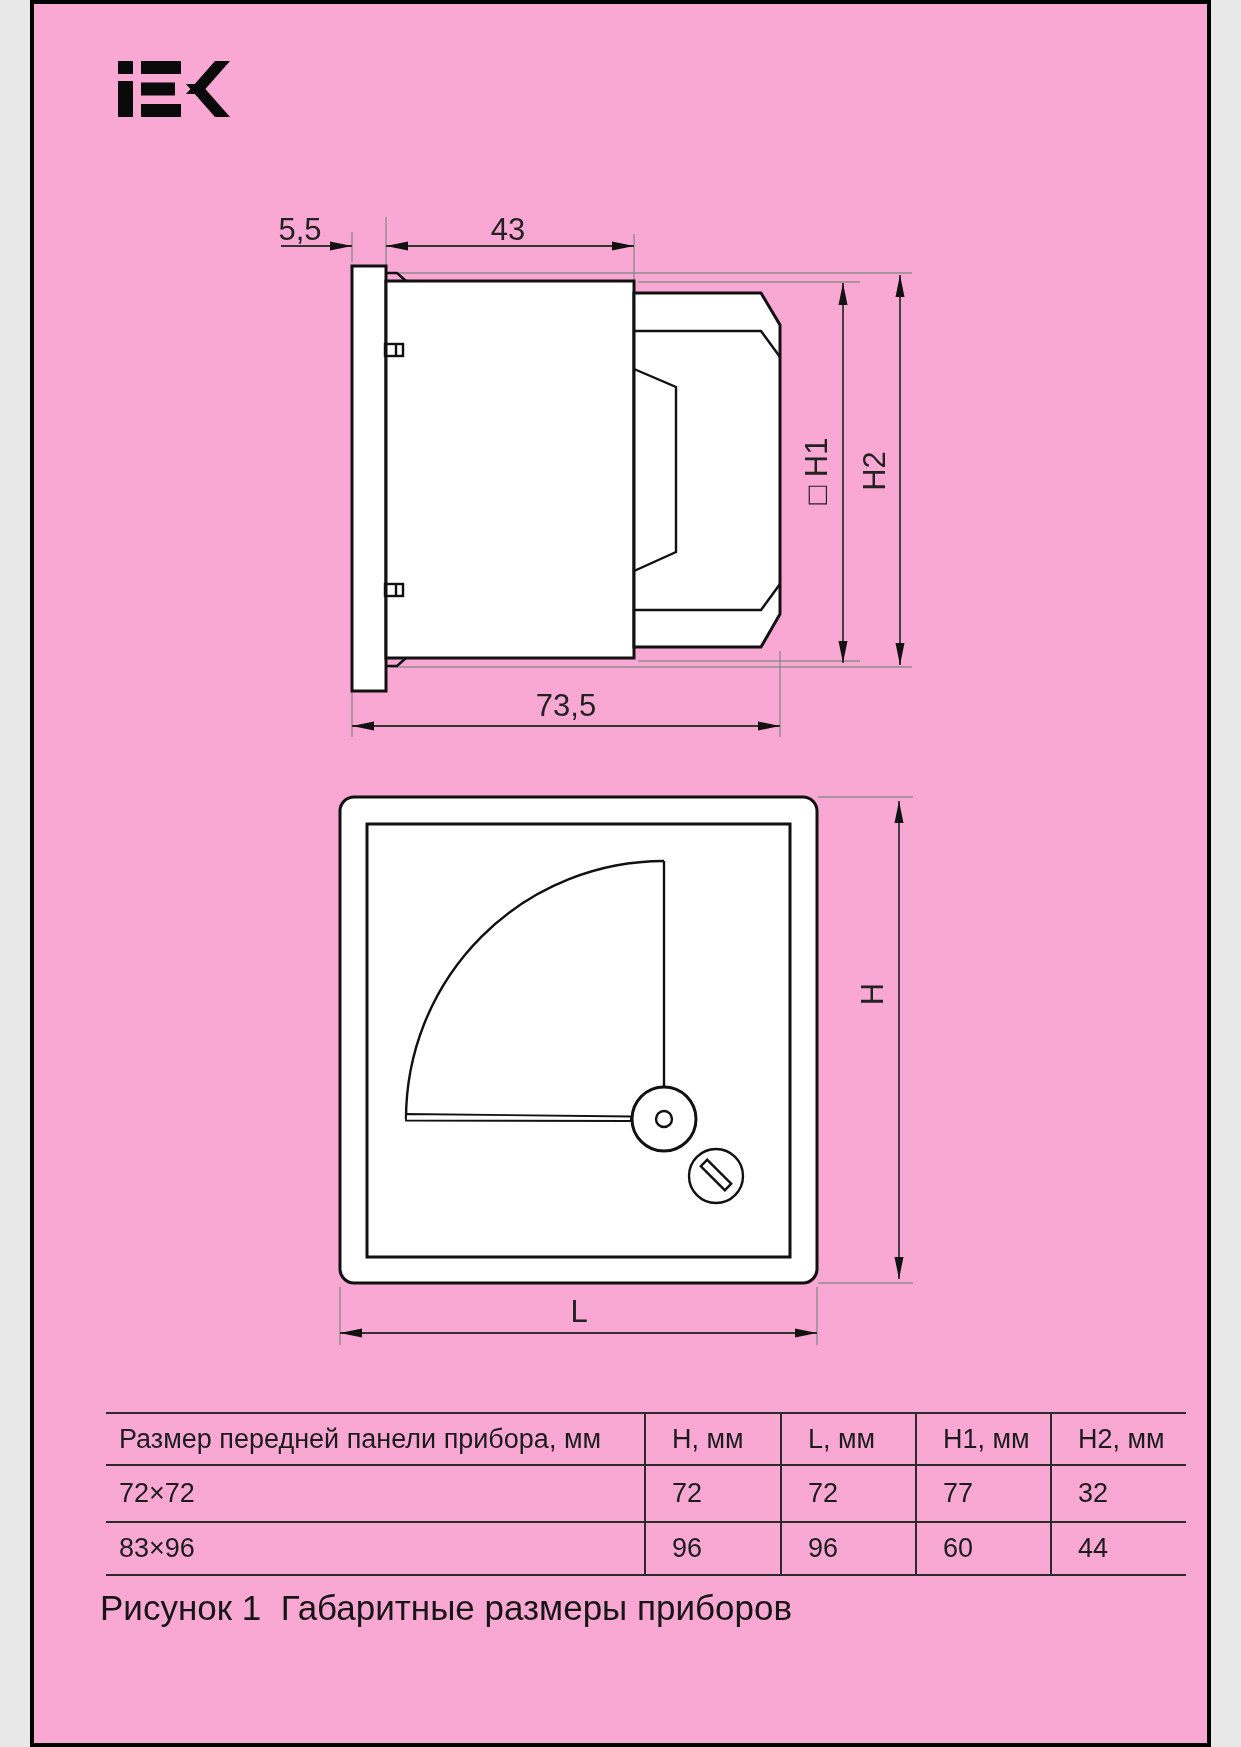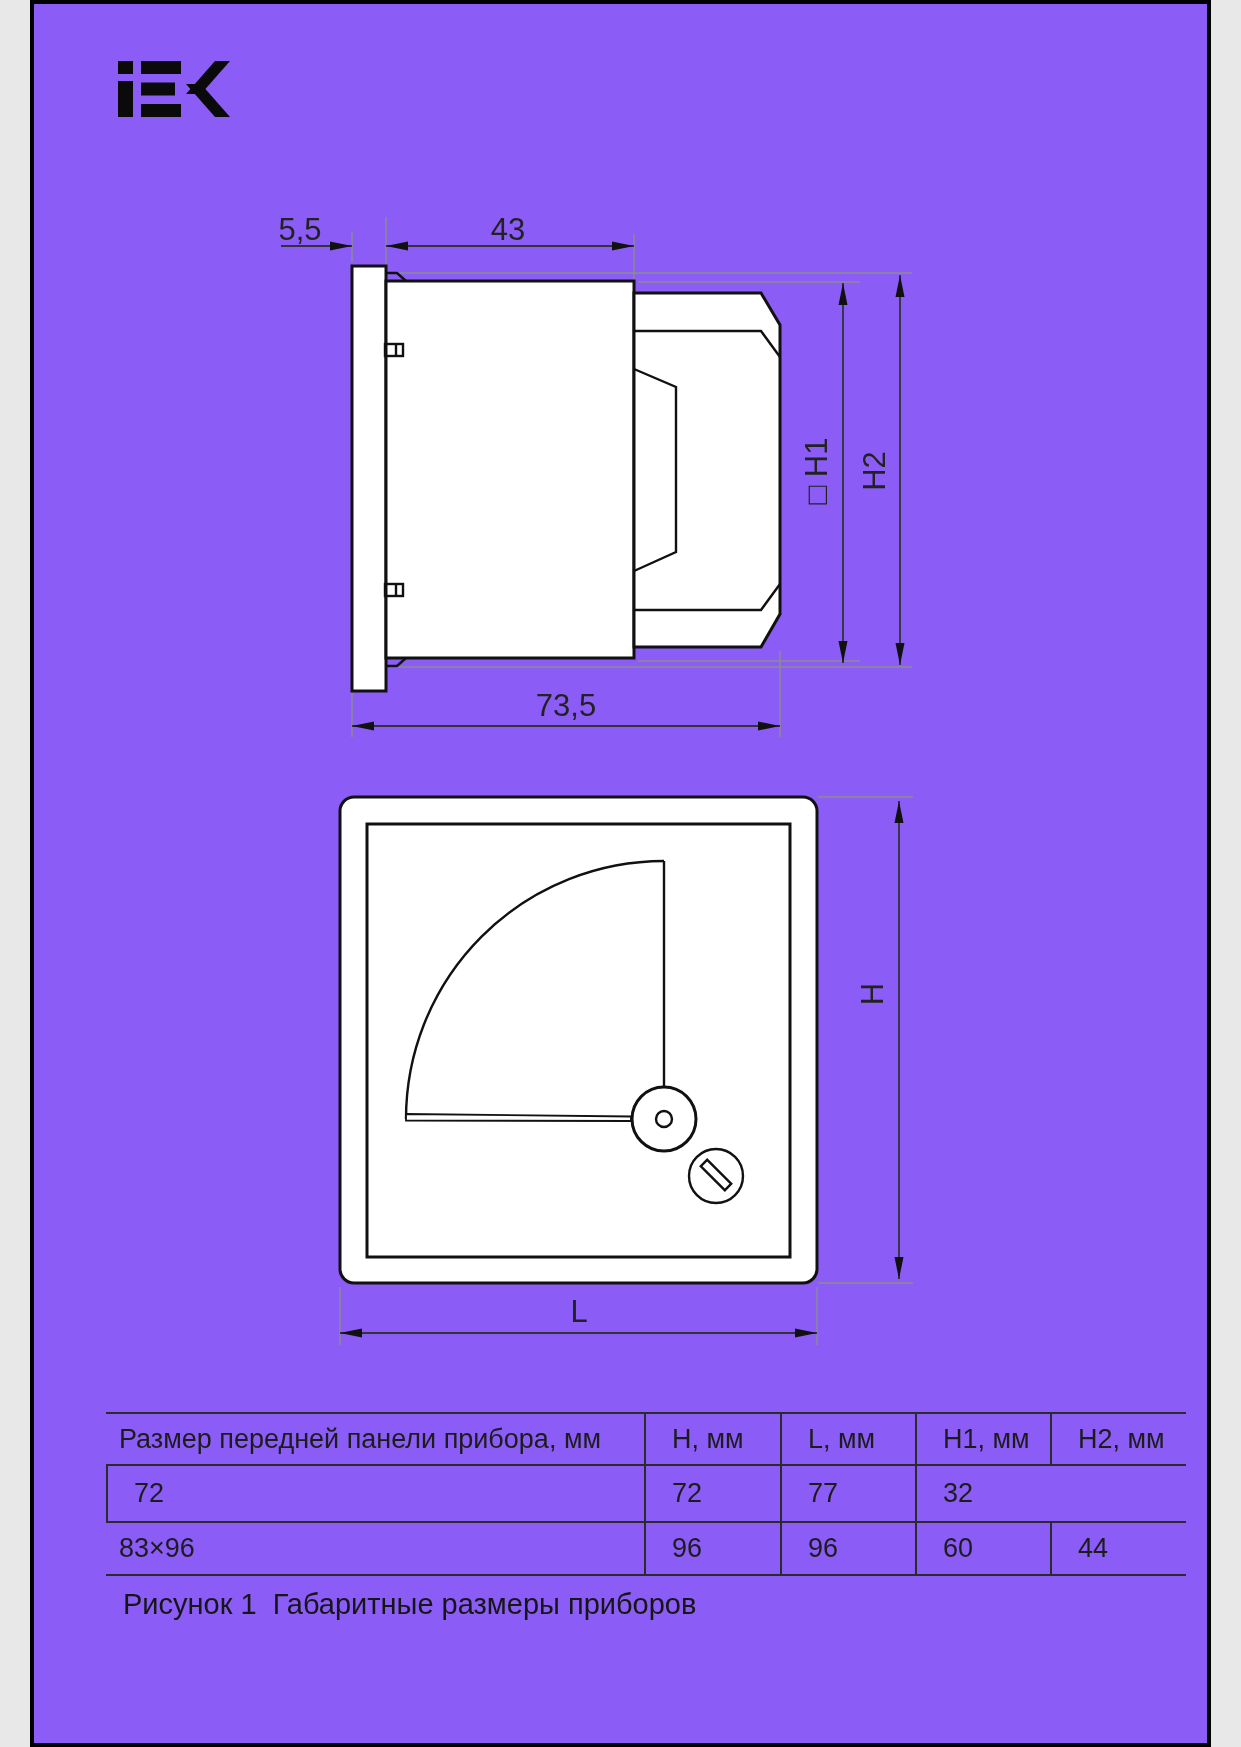--- a/index.html
+++ b/index.html
@@ -1,39 +1,39 @@
 <!DOCTYPE html>
 <html><head>
 <meta charset="utf-8">
 <style>
   html,body{margin:0;padding:0;background:#e8e8e8;}
   #page{
     position:relative;width:1181px;height:1747px;margin:0 auto;
-    background:#8b5cf6;border:4px solid #000;box-sizing:border-box;
+    background:#f9a8d4;border:4px solid #000;box-sizing:border-box;
     font-family:"Liberation Sans", sans-serif;color:#1a1a1a;overflow:hidden;
   }
   #drawing-svg{position:absolute;left:0;top:0;width:1233px;height:1739px;}
   .obj{stroke:#111;stroke-width:3;fill:#fff;stroke-linejoin:miter;}
   .obj2{stroke:#111;stroke-width:2.4;fill:none;}
   .ext{stroke:#8d8d8d;stroke-width:1.4;fill:none;}
   .dim{stroke:#333;stroke-width:1.8;fill:none;}
   .arr{fill:#111;stroke:none;}
   .dimtxt{font-family:"Liberation Sans",sans-serif;font-size:31px;fill:#222;}
   #logo{position:absolute;left:84px;top:57px;width:112px;height:56px;}
   #logo .lg{fill:#0a0a0a;}
   #dim-table{position:absolute;left:72px;top:1408px;width:1080px;
     border-top:2px solid #2b2b2b;border-bottom:2px solid #2b2b2b;}
   .tbl-row{display:grid;grid-template-columns:538px 136px 135px 135px 136px;
     height:50px;border-bottom:2px solid #2b2b2b;}
   .tbl-row.r1{height:55px;}
   .tbl-row.r2{height:51px;border-bottom:none;}
   .tbl-cell{border-left:2px solid #2b2b2b;display:flex;align-items:center;
     padding-left:26px;font-size:27px;color:#1c1c1c;box-sizing:border-box;}
   .tbl-cell.first{border-left:none;padding-left:13px;text-align:center;}
-  #caption{position:absolute;left:66px;top:1584px;font-size:29px;color:#161616;white-space:pre-wrap;margin-left:23px;}
+  #caption{position:absolute;left:66px;top:1584px;font-size:35px;color:#161616;white-space:pre-wrap;}
 </style>
 </head>
 <body>
 
 <div id="page">
 
   <svg id="logo" viewBox="0 0 112 56" role="img">
     <g>
       <rect class="lg" x="0" y="0" width="15" height="13"></rect>
       <rect class="lg" x="0" y="20" width="15" height="36"></rect>
@@ -152,20 +152,21 @@
 
   <div id="dim-table">
     <div class="tbl-row">
       <div class="tbl-cell first">Размер передней панели прибора, мм</div>
       <div class="tbl-cell">H, мм</div>
       <div class="tbl-cell">L, мм</div>
       <div class="tbl-cell">H1, мм</div>
       <div class="tbl-cell">H2, мм</div>
     </div>
     <div class="tbl-row r1">
+      <div class="tbl-cell first">72×72</div>
       <div class="tbl-cell">72</div>
       <div class="tbl-cell">72</div>
       <div class="tbl-cell">77</div>
       <div class="tbl-cell">32</div>
     </div>
     <div class="tbl-row r2">
       <div class="tbl-cell first">83×96</div>
       <div class="tbl-cell">96</div>
       <div class="tbl-cell">96</div>
       <div class="tbl-cell">60</div>

